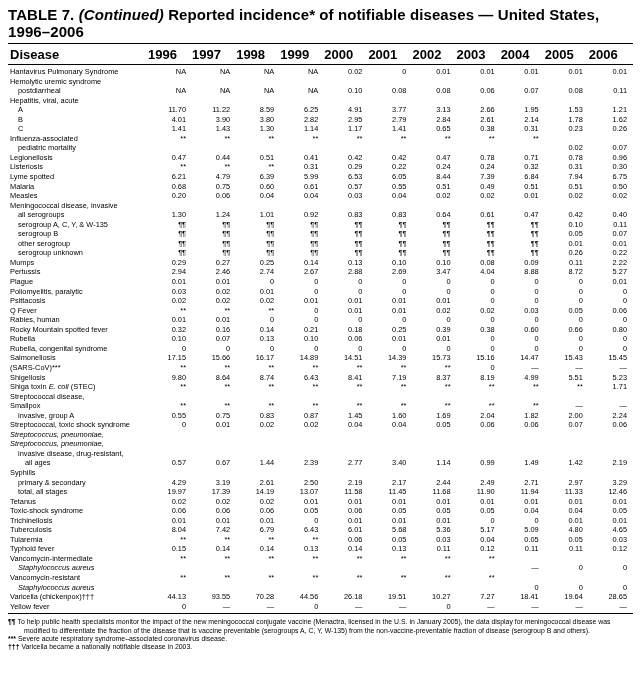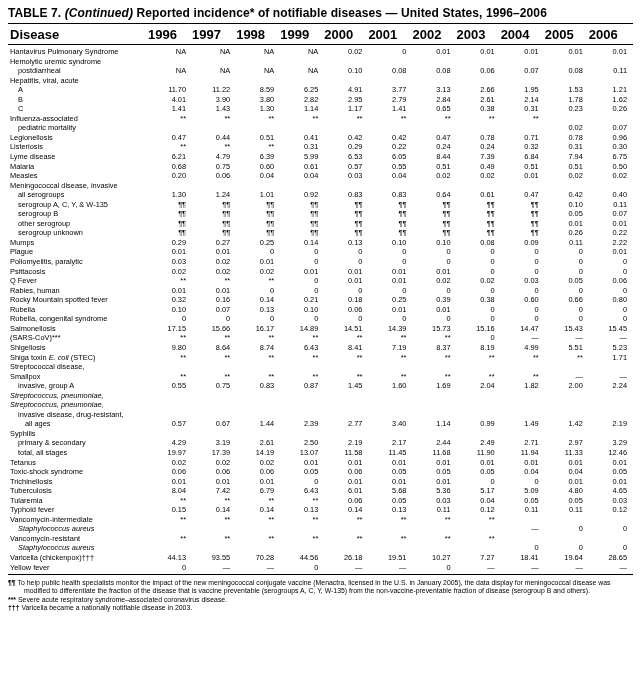--- a/index.html
+++ b/index.html
@@ -6,21 +6,21 @@
     margin: 0; padding: 0;
     background: #ffffff;
     width: 641px; height: 686px;
     overflow: hidden;
     font-family: "Liberation Sans", sans-serif;
     color: #000;
     -webkit-font-smoothing: antialiased;
   }
   .page { padding: 5px 8px 0 8px; }
   .title {
-    font-size: 12px;
+    font-size: 15px;
     font-weight: bold;
     letter-spacing: 0.1px;
     padding: 1px 0 3px 0;
   }
   .it { font-style: italic; }
   table {
     width: 100%;
     border-collapse: collapse;
     table-layout: fixed;
     border-top: 1.4px solid #000;
@@ -250,21 +250,21 @@
           <td class="num">0.31</td>
           <td class="num">0.29</td>
           <td class="num">0.22</td>
           <td class="num">0.24</td>
           <td class="num">0.24</td>
           <td class="num">0.32</td>
           <td class="num">0.31</td>
           <td class="num">0.30</td>
         </tr>
         <tr>
-          <td class="lbl ind0">Lyme disease</td>
+          <td class="lbl ind0">Lyme spotted</td>
           <td class="num">6.21</td>
           <td class="num">4.79</td>
           <td class="num">6.39</td>
           <td class="num">5.99</td>
           <td class="num">6.53</td>
           <td class="num">6.05</td>
           <td class="num">8.44</td>
           <td class="num">7.39</td>
           <td class="num">6.84</td>
           <td class="num">7.94</td>
@@ -390,20 +390,34 @@
           <td class="num">0.14</td>
           <td class="num">0.13</td>
           <td class="num">0.10</td>
           <td class="num">0.10</td>
           <td class="num">0.08</td>
           <td class="num">0.09</td>
           <td class="num">0.11</td>
           <td class="num">2.22</td>
         </tr>
         <tr>
+          <td class="lbl ind0">Pertussis</td>
+          <td class="num">2.94</td>
+          <td class="num">2.46</td>
+          <td class="num">2.74</td>
+          <td class="num">2.67</td>
+          <td class="num">2.88</td>
+          <td class="num">2.69</td>
+          <td class="num">3.47</td>
+          <td class="num">4.04</td>
+          <td class="num">8.88</td>
+          <td class="num">8.72</td>
+          <td class="num">5.27</td>
+        </tr>
+        <tr>
           <td class="lbl ind0">Plague</td>
           <td class="num">0.01</td>
           <td class="num">0.01</td>
           <td class="num">0</td>
           <td class="num">0</td>
           <td class="num">0</td>
           <td class="num">0</td>
           <td class="num">0</td>
           <td class="num">0</td>
           <td class="num">0</td>
@@ -600,20 +614,34 @@
           <td class="num">0.87</td>
           <td class="num">1.45</td>
           <td class="num">1.60</td>
           <td class="num">1.69</td>
           <td class="num">2.04</td>
           <td class="num">1.82</td>
           <td class="num">2.00</td>
           <td class="num">2.24</td>
         </tr>
         <tr>
+          <td class="lbl ind0">Streptococcal, toxic shock syndrome</td>
+          <td class="num">0</td>
+          <td class="num">0.01</td>
+          <td class="num">0.02</td>
+          <td class="num">0.02</td>
+          <td class="num">0.04</td>
+          <td class="num">0.04</td>
+          <td class="num">0.05</td>
+          <td class="num">0.06</td>
+          <td class="num">0.06</td>
+          <td class="num">0.07</td>
+          <td class="num">0.06</td>
+        </tr>
+        <tr>
           <td class="lbl ind0 it">Streptococcus, pneumoniae,</td>
           <td class="num"></td>
           <td class="num"></td>
           <td class="num"></td>
           <td class="num"></td>
           <td class="num"></td>
           <td class="num"></td>
           <td class="num"></td>
           <td class="num"></td>
           <td class="num"></td>

